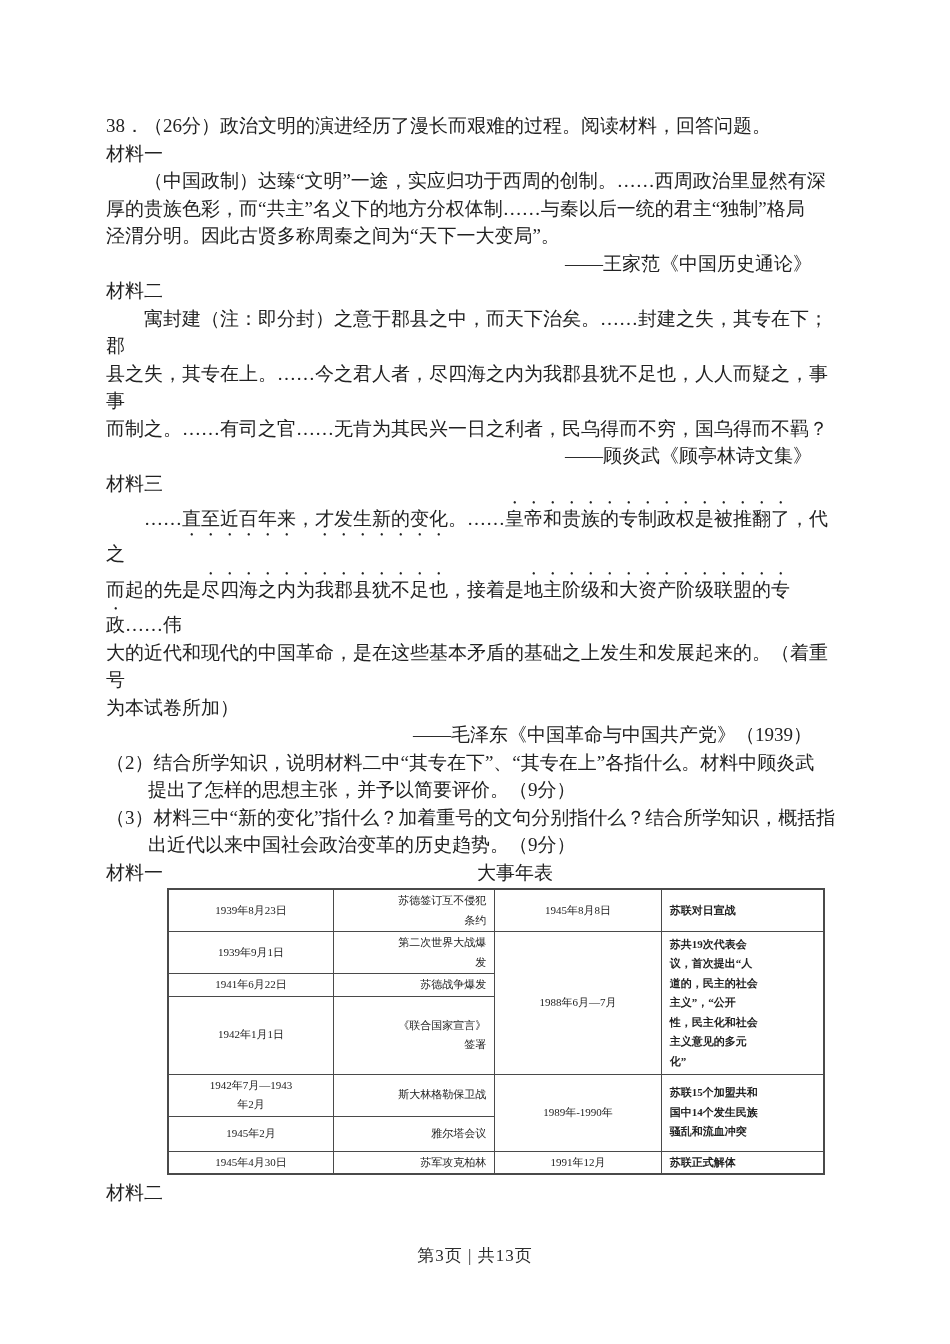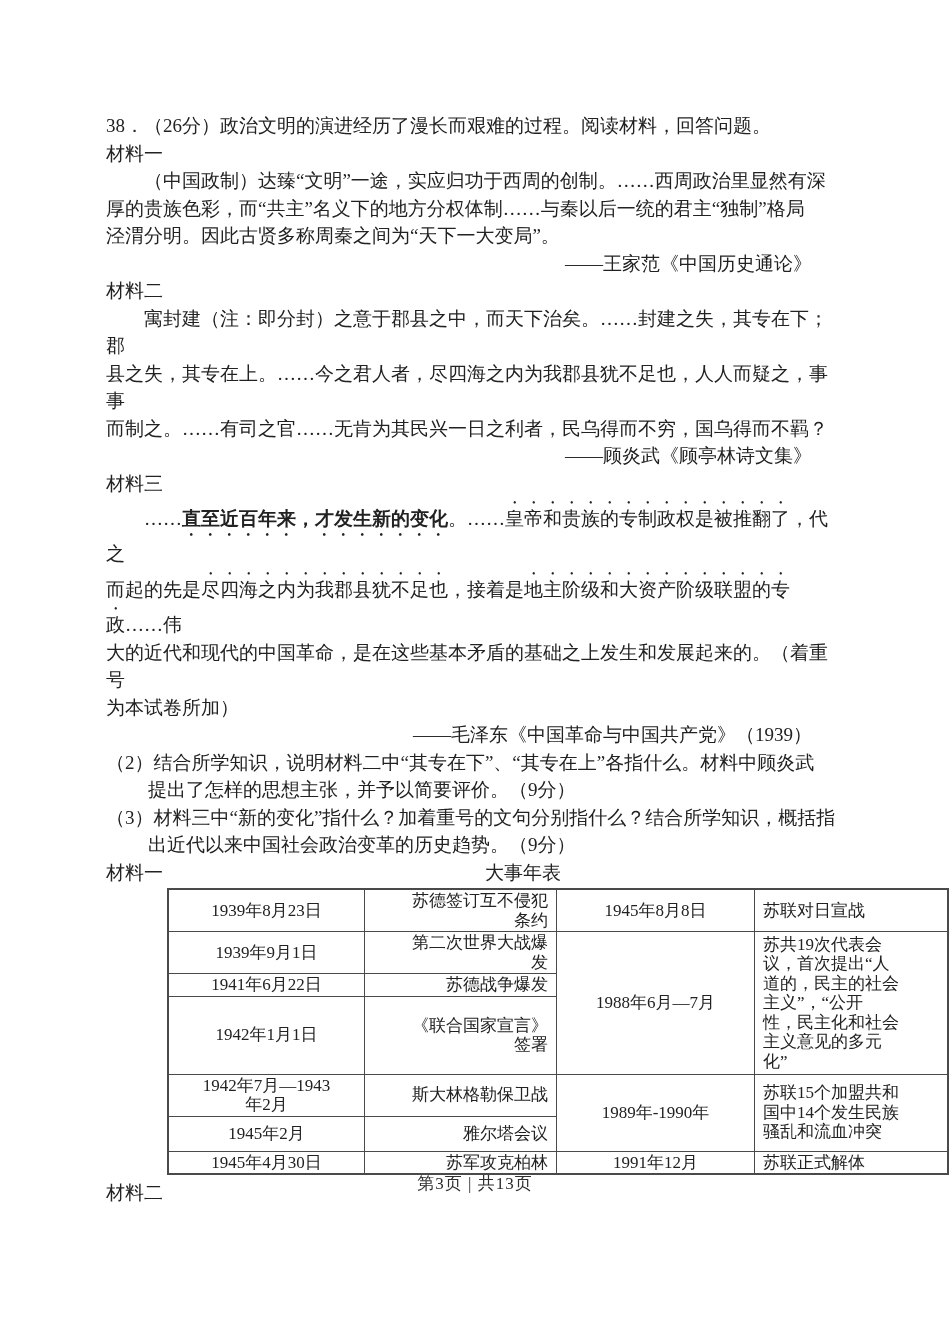--- a/index.html
+++ b/index.html
@@ -44,48 +44,47 @@
     -webkit-text-emphasis: filled dot #222;
     text-emphasis: filled dot #222;
     -webkit-text-emphasis-position: over right;
     text-emphasis-position: over right;
   }
   .em-under {
     -webkit-text-emphasis: filled dot #222;
     text-emphasis: filled dot #222;
     -webkit-text-emphasis-position: under right;
     text-emphasis-position: under right;
-    font-weight: bold;
   }
   .m1-row { position: relative; height: 27.5px; }
   .m1-row .table-title {
     position: absolute;
-    left: 379px; top: 0;
+    left: 371px; top: 0;
   }
   table.chronology {
     border-collapse: collapse;
-    width: 782px;
+    width: 658px;
     margin: 2px 0 4px 61px;
-    font-size: 17px;
+    font-size: 11px;
     line-height: 19.5px;
     table-layout: fixed;
     border: 2px solid #4a4a4a;
   }
   table.chronology td {
     border: 1.5px solid #4a4a4a;
     padding: 1px 8px;
     vertical-align: middle;
     white-space: pre-line;
   }
   td.date { text-align: center; padding: 1px 4px; }
   td.event { text-align: right; }
-  td.desc  { text-align: left; }
+  td.desc  { text-align: left; font-weight: bold; }
   .footer {
     position: absolute;
-    left: 0; top: 1172px;
+    left: 0; top: 1244px;
     width: 950px;
     text-align: center;
     font-size: 17px;
     color: #2e2e2e;
     letter-spacing: 1px;
   }
 </style>
 </head>
 <body>
 

